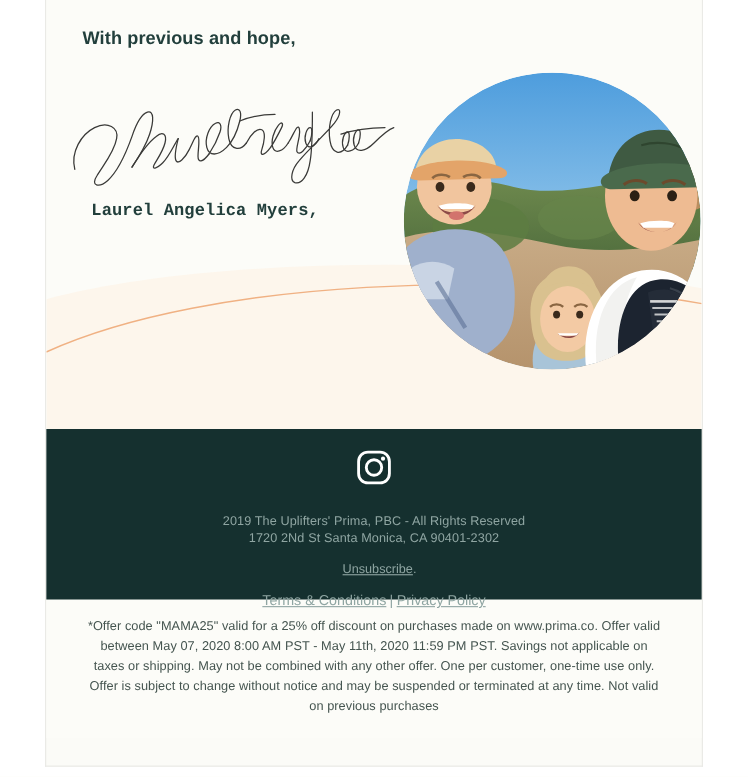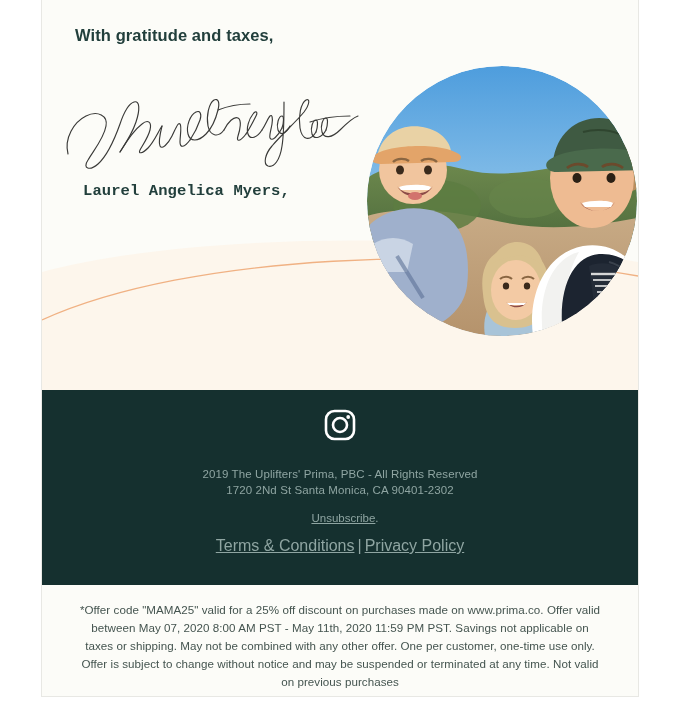--- a/index.html
+++ b/index.html
@@ -94,21 +94,21 @@
     border-radius: 50%;
     overflow: hidden;
     z-index: 4;
   }
   .photo svg { display: block; }
 
   
   .footer {
     position: relative;
     width: 100%;
-    height: 195px;
+    height: 155px;
     background: #15302f;
     text-align: center;
     box-sizing: border-box;
     padding-top: 18px;
   }
 
   .ig-wrap {
     display: block;
     margin: 0 auto 24px auto;
     width: 34px;
@@ -119,21 +119,21 @@
   .footer-line {
     color: #8fa5a2;
     font-size: 11.5px;
     line-height: 16px;
     letter-spacing: 0.1px;
   }
 
   .footer-spacer { height: 12px; }
 
   .footer-links {
-    font-size: 16px;
+    font-size: 13px;
     line-height: 16px;
     color: #8fa5a2;
   }
   .footer-links a,
   .unsub-line a {
     color: #8fa5a2;
     text-decoration: underline;
   }
   .unsub-line {
     color: #8fa5a2;
@@ -162,21 +162,21 @@
 
   <div class="hero">
 
     <svg class="hero-waves" viewBox="0 0 598 390" preserveAspectRatio="none">
       <path d="M0,272 C150,232 420,232 598,262 L598,390 L0,390 Z" fill="#fdf6ec"></path>
       <path d="M0,320 C150,252 430,246 598,276" fill="none" stroke="#f0b183" stroke-width="1.3"></path>
     </svg>
 
     <div class="hero-content">
 
-      <div class="signoff">With gratitude and taxes,</div>
+      <div class="signoff">With previous and hope,</div>
 
       <svg class="signature" viewBox="0 0 310 100">
         <g fill="none" stroke="#3a3a38" stroke-width="1.15" stroke-linecap="round" stroke-linejoin="round">
           <path d="M8,82 C4,66 14,50 26,44 C38,38 48,44 46,54 C44,66 34,78 28,88 C22,97 30,99 38,92 C48,83 55,66 60,52 C64,40 68,32 74,30 C80,28 80,38 76,50 C72,62 64,74 60,80"></path>
           <path d="M60,80 C66,70 74,58 82,52 C88,47 92,50 90,58 C88,66 82,74 80,78 C78,82 82,82 88,76 C94,70 98,60 102,54"></path>
           <path d="M102,54 C100,62 98,70 100,74 C102,78 108,72 112,64 C116,56 118,50 120,52 C122,54 120,64 120,70 C120,76 124,76 130,68"></path>
           <path d="M130,68 C134,62 138,54 140,48 C142,42 140,38 136,40 C130,43 126,54 128,62 C130,70 138,70 146,62 C152,56 156,46 158,38 C160,30 158,26 154,28 C149,31 146,44 148,54 C150,64 158,66 164,58"></path>
           <path d="M158,38 C168,34 180,32 190,32"></path>
           <path d="M164,58 C168,50 174,44 178,46 C182,48 180,58 178,64 C176,70 180,70 186,62"></path>
           <path d="M186,62 C190,56 194,48 196,44 C198,40 196,38 193,42 C189,47 186,56 188,62 C190,68 197,66 202,58"></path>

